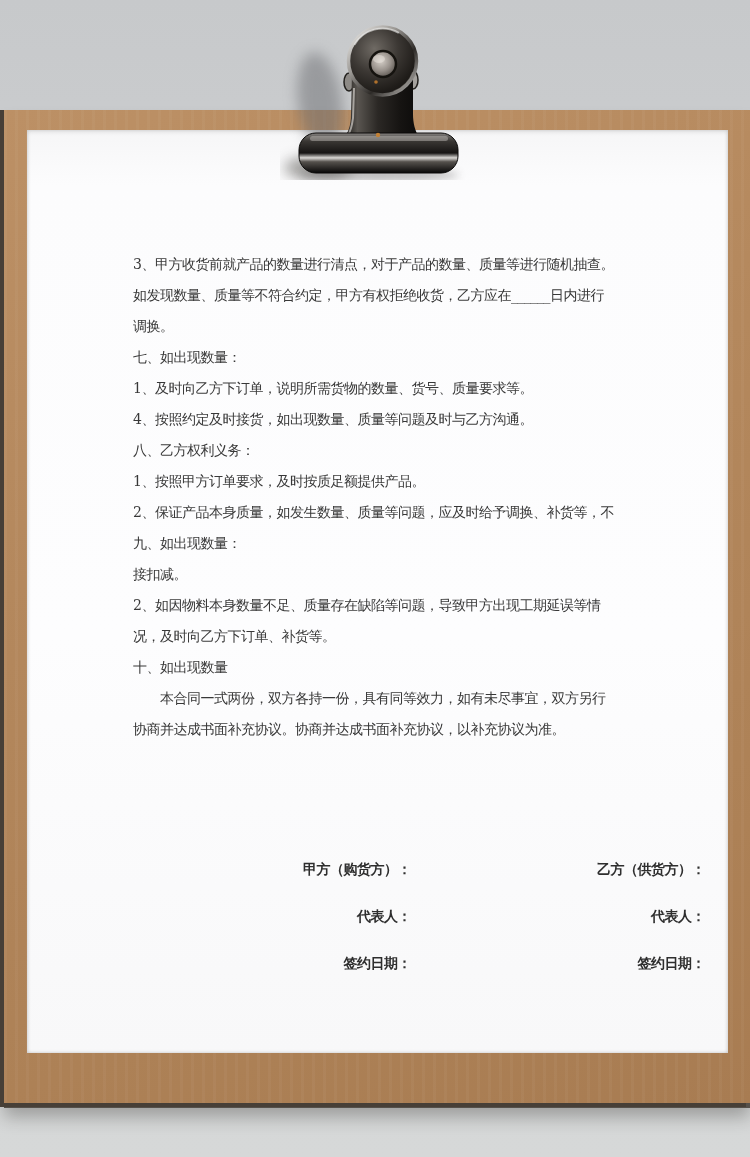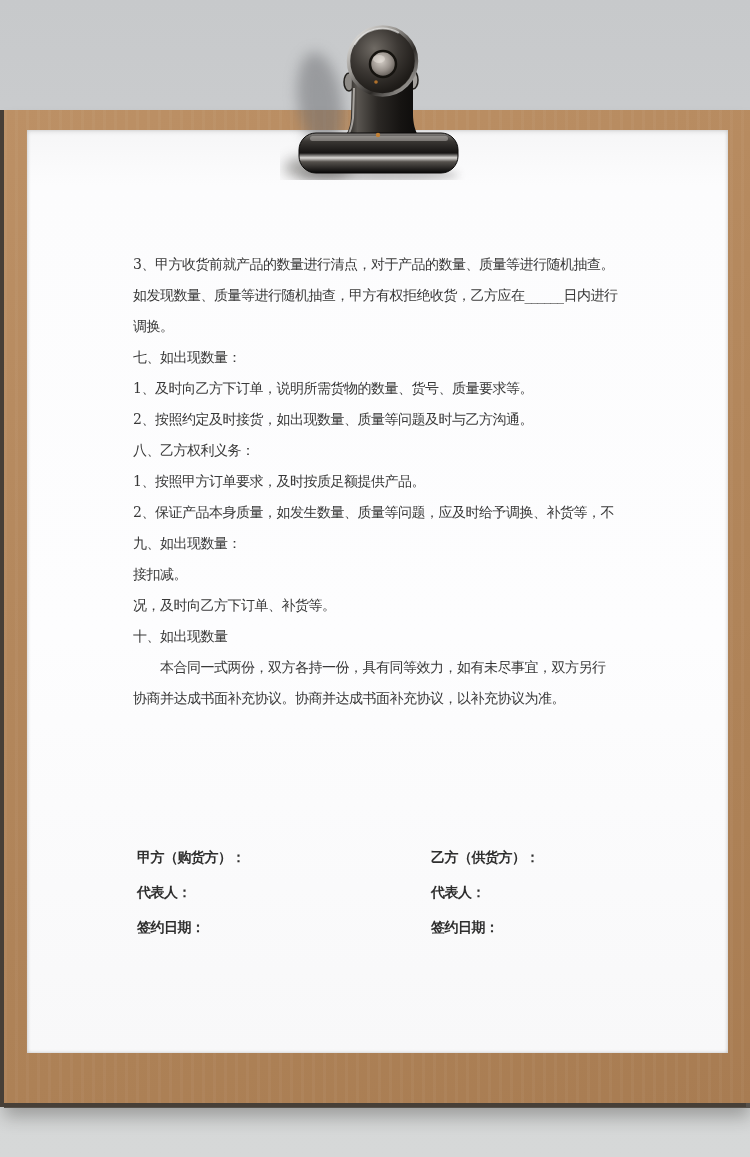--- a/index.html
+++ b/index.html
@@ -29,43 +29,44 @@
   .text-block{
     position:absolute;left:106px;top:119px;width:500px;
     font-size:14px;line-height:31px;letter-spacing:-0.5px;color:#383838;
   }
   .text-block p{margin:0;white-space:nowrap;}
   .sig-block{
     position:absolute;left:106px;top:708px;display:flex;color:#2e2e2e;
     font-size:14px;line-height:31px;font-weight:700;letter-spacing:-0.5px;
   }
   .sig-col{width:294px;}
-  .sig-col p{margin:4px;white-space:nowrap;}
+  .sig-col p{margin:16px;white-space:nowrap;text-align:right;}
   .clip{position:absolute;left:280px;top:18px;width:196px;height:162px;z-index:5;}
 </style>
 </head>
 <body>
 
 <div class="scene">
 
   <div class="board">
     <div class="paper">
 
       <div class="text-block">
         <p>3、甲方收货前就产品的数量进行清点，对于产品的数量、质量等进行随机抽查。</p>
-        <p>如发现数量、质量等进行随机抽查，甲方有权拒绝收货，乙方应在______日内进行</p>
+        <p>如发现数量、质量等不符合约定，甲方有权拒绝收货，乙方应在______日内进行</p>
         <p>调换。</p>
         <p>七、如出现数量：</p>
         <p>1、及时向乙方下订单，说明所需货物的数量、货号、质量要求等。</p>
-        <p>2、按照约定及时接货，如出现数量、质量等问题及时与乙方沟通。</p>
+        <p>4、按照约定及时接货，如出现数量、质量等问题及时与乙方沟通。</p>
         <p>八、乙方权利义务：</p>
         <p>1、按照甲方订单要求，及时按质足额提供产品。</p>
         <p>2、保证产品本身质量，如发生数量、质量等问题，应及时给予调换、补货等，不</p>
         <p>九、如出现数量：</p>
         <p>接扣减。</p>
+        <p>2、如因物料本身数量不足、质量存在缺陷等问题，导致甲方出现工期延误等情</p>
         <p>况，及时向乙方下订单、补货等。</p>
         <p>十、如出现数量</p>
         <p>　　本合同一式两份，双方各持一份，具有同等效力，如有未尽事宜，双方另行</p>
         <p>协商并达成书面补充协议。协商并达成书面补充协议，以补充协议为准。</p>
       </div>
 
       <div class="sig-block">
         <div class="sig-col">
           <p>甲方（购货方）：</p>
           <p>代表人：</p>

